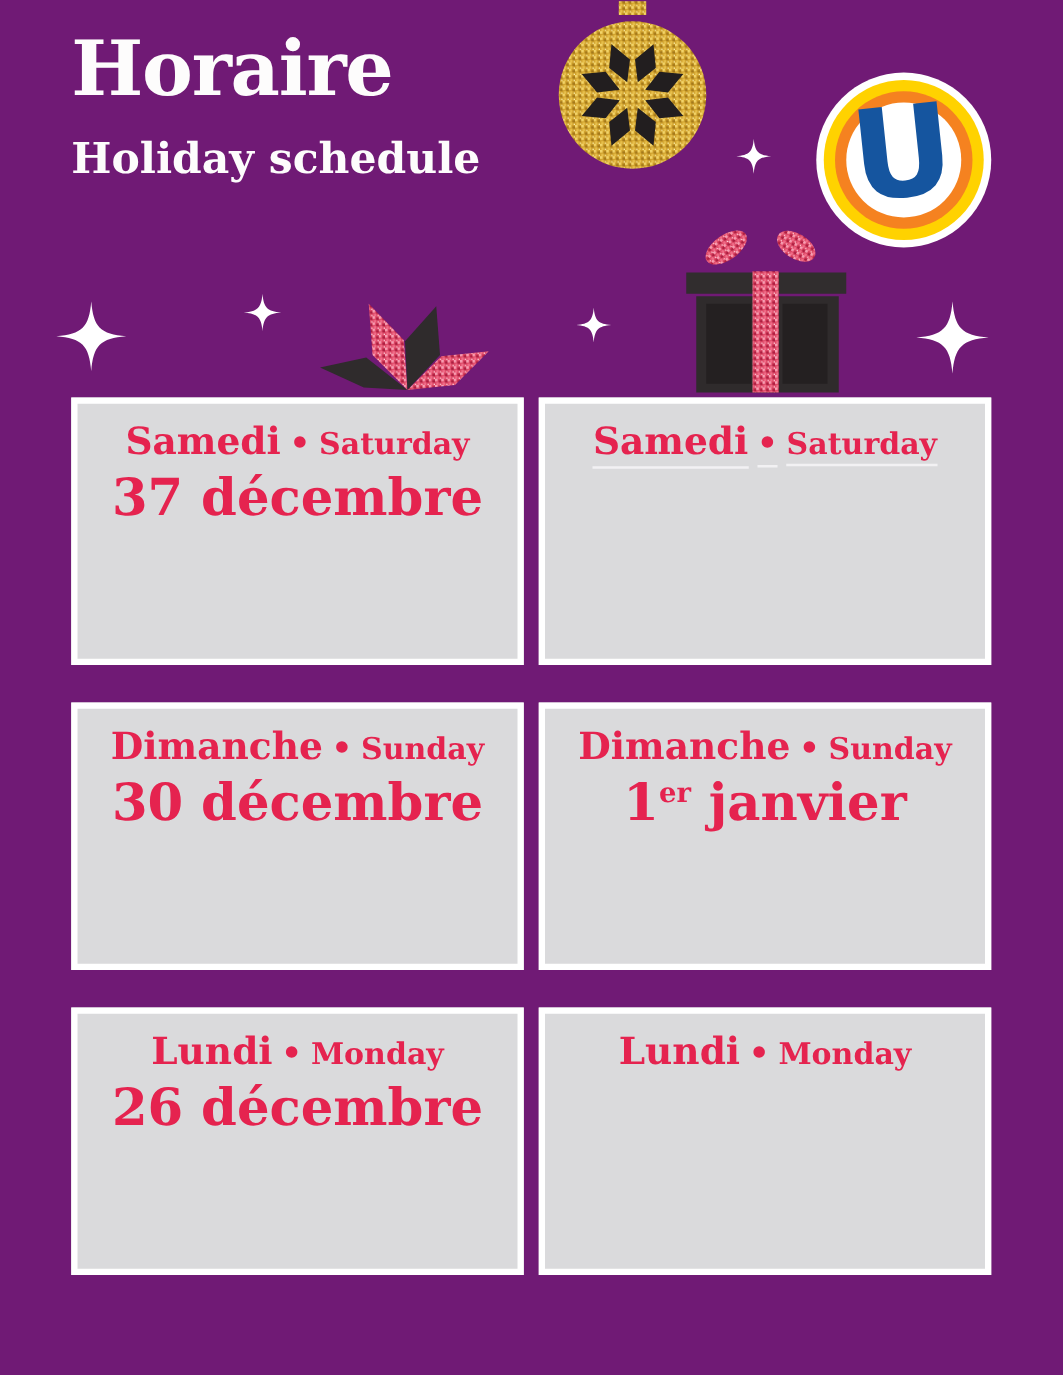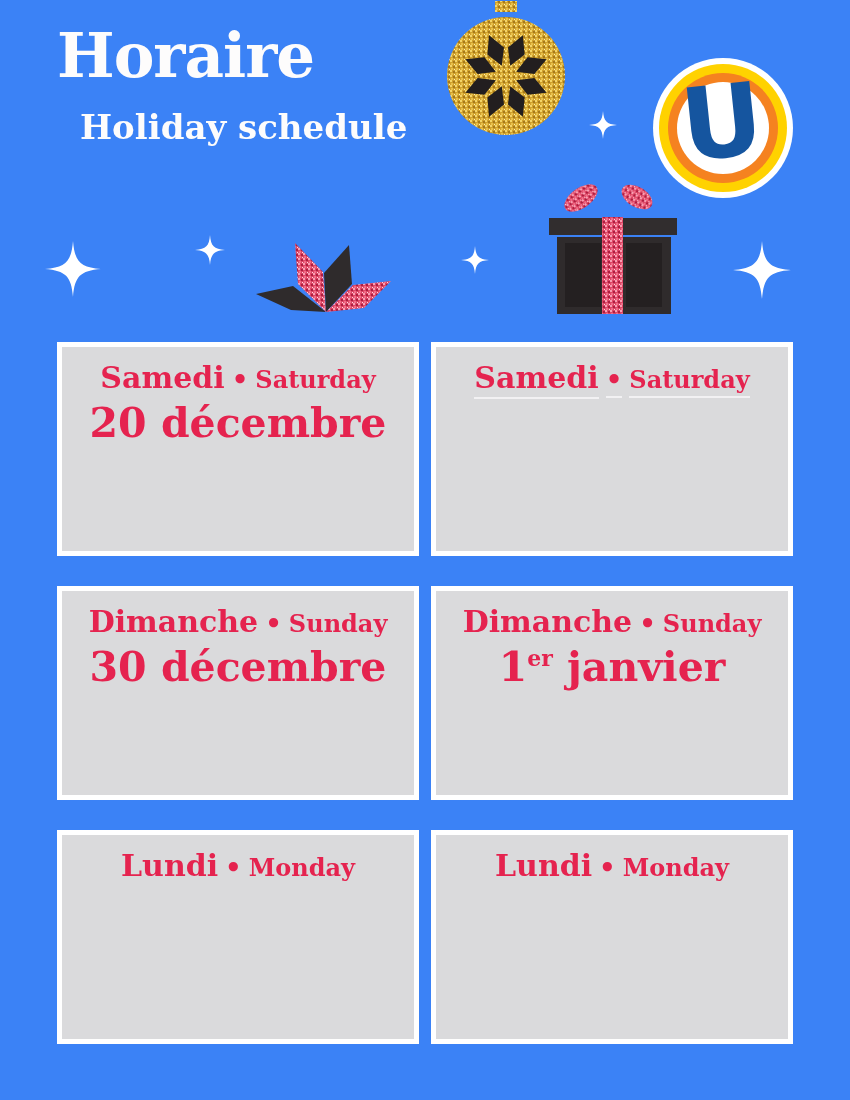--- a/index.html
+++ b/index.html
@@ -1,32 +1,32 @@
 <!DOCTYPE html>
 <html><head>
 <meta charset="utf-8">
 <style>
   html,body{margin:0;padding:0;background:#000;}
   .poster{
     position:relative;
     width:850px;height:1100px;
-    background:#3b82f6;
+    background:#701a75;
     overflow:hidden;
     font-family:"DejaVu Serif", serif;
   }
   
   .header{position:absolute;left:57px;top:22px;}
   .title{
     margin:0;color:#fdfcfc;font-weight:bold;
     font-size:61px;line-height:68px;letter-spacing:-1px;
   }
   .title .line{display:block;}
   .subtitle{
     margin-top:17px;color:#fdfcfc;font-weight:bold;
-    font-size:34px;letter-spacing:0;margin-left:23px;
+    font-size:34px;letter-spacing:0;
   }
   
   .abs{position:absolute;}
   
   .logo{
     position:absolute;left:653px;top:58px;width:140px;height:140px;
     background:#fff;border-radius:50%;
   }
   .logo .ring,.logo .disk{position:absolute;border-radius:50%;}
   .ring.yellow{inset:6px;background:#ffd200;}
@@ -34,21 +34,21 @@
   .logo .disk{inset:24px;background:#fff;display:flex;align-items:center;justify-content:center;}
   .logo .u{
     font-family:"DejaVu Sans", sans-serif;font-weight:bold;
     font-size:100px;line-height:1;color:#15559f;
     transform:rotate(-6deg) translateY(-5px);display:block;
   }
   
   .grid{
     position:absolute;left:57px;top:318px;width:607px;
     display:grid;grid-template-columns:362px 362px;
-    column-gap:12px;grid-auto-rows:214px;row-gap:30px;margin-top:24px;
+    column-gap:12px;grid-auto-rows:214px;row-gap:30px;
   }
   .card{
     box-sizing:border-box;background:#dadadc;border:5px solid #ffffff;
     text-align:center;padding-top:14px;color:#e5234f;
   }
   .day-line{font-weight:bold;line-height:34px;white-space:nowrap;}
   .day-fr{font-size:30px;}
   .bullet{font-size:26px;margin:0 7px;}
   .day-en{font-size:24px;}
   .date-line{font-weight:bold;font-size:41px;line-height:44px;margin-top:1px;white-space:nowrap;}
@@ -144,21 +144,21 @@
       <use href="#sparkle" fill="#ffffff"></use>
     </svg>
 
   <main class="grid">
 
     <section class="card">
       <div class="day-line">
         <span class="day-fr">Samedi</span><span class="bullet">•</span><span class="day-en">Saturday</span>
       </div>
       <div class="date-line">
-        <span>20</span><sup></sup><span> décembre</span>
+        <span>37</span><sup></sup><span> décembre</span>
       </div>
     </section>
 
     <section class="card underline-artifact">
       <div class="day-line">
         <span class="day-fr">Samedi</span><span class="bullet">•</span><span class="day-en">Saturday</span>
       </div>
     </section>
 
     <section class="card">
@@ -175,20 +175,23 @@
         <span class="day-fr">Dimanche</span><span class="bullet">•</span><span class="day-en">Sunday</span>
       </div>
       <div class="date-line">
         <span>1</span><sup>er</sup><span> janvier</span>
       </div>
     </section>
 
     <section class="card">
       <div class="day-line">
         <span class="day-fr">Lundi</span><span class="bullet">•</span><span class="day-en">Monday</span>
+      </div>
+      <div class="date-line">
+        <span>26</span><sup></sup><span> décembre</span>
       </div>
     </section>
 
     <section class="card">
       <div class="day-line">
         <span class="day-fr">Lundi</span><span class="bullet">•</span><span class="day-en">Monday</span>
       </div>
     </section>
 
   </main>

